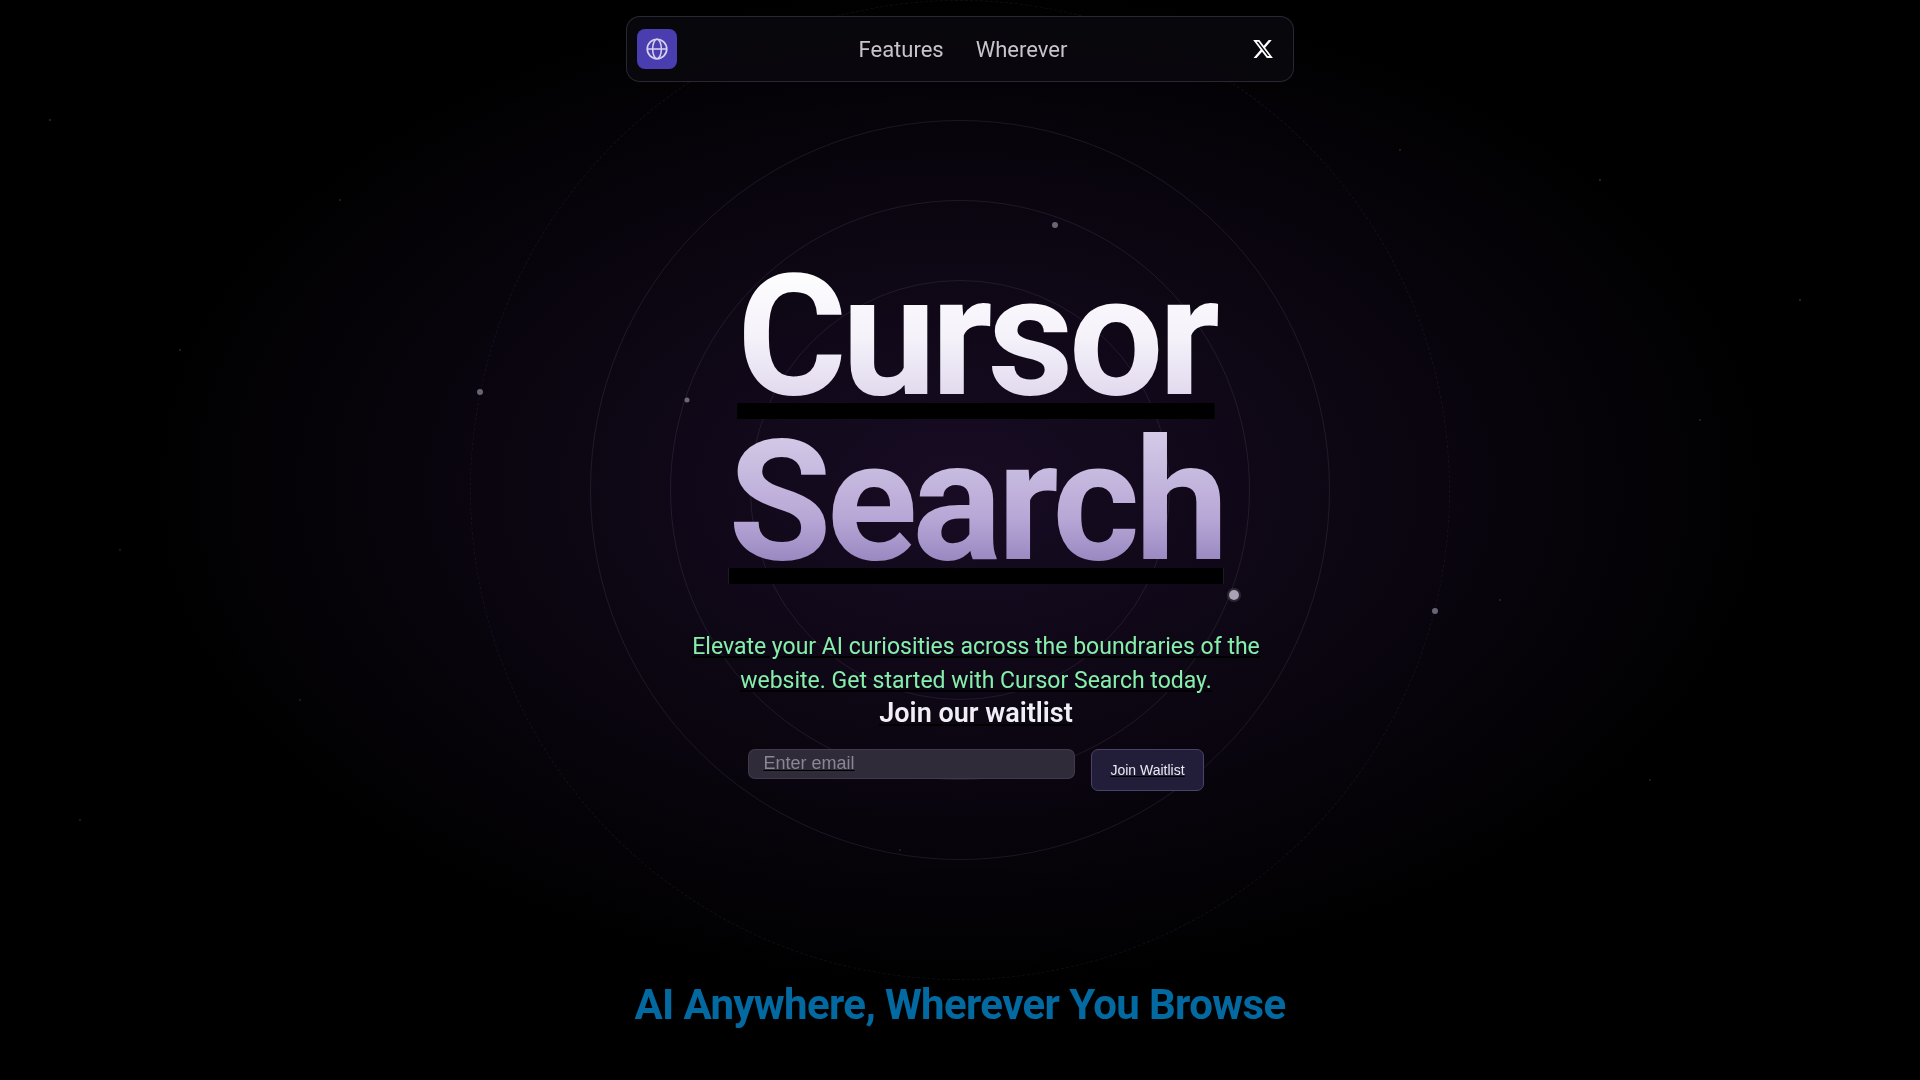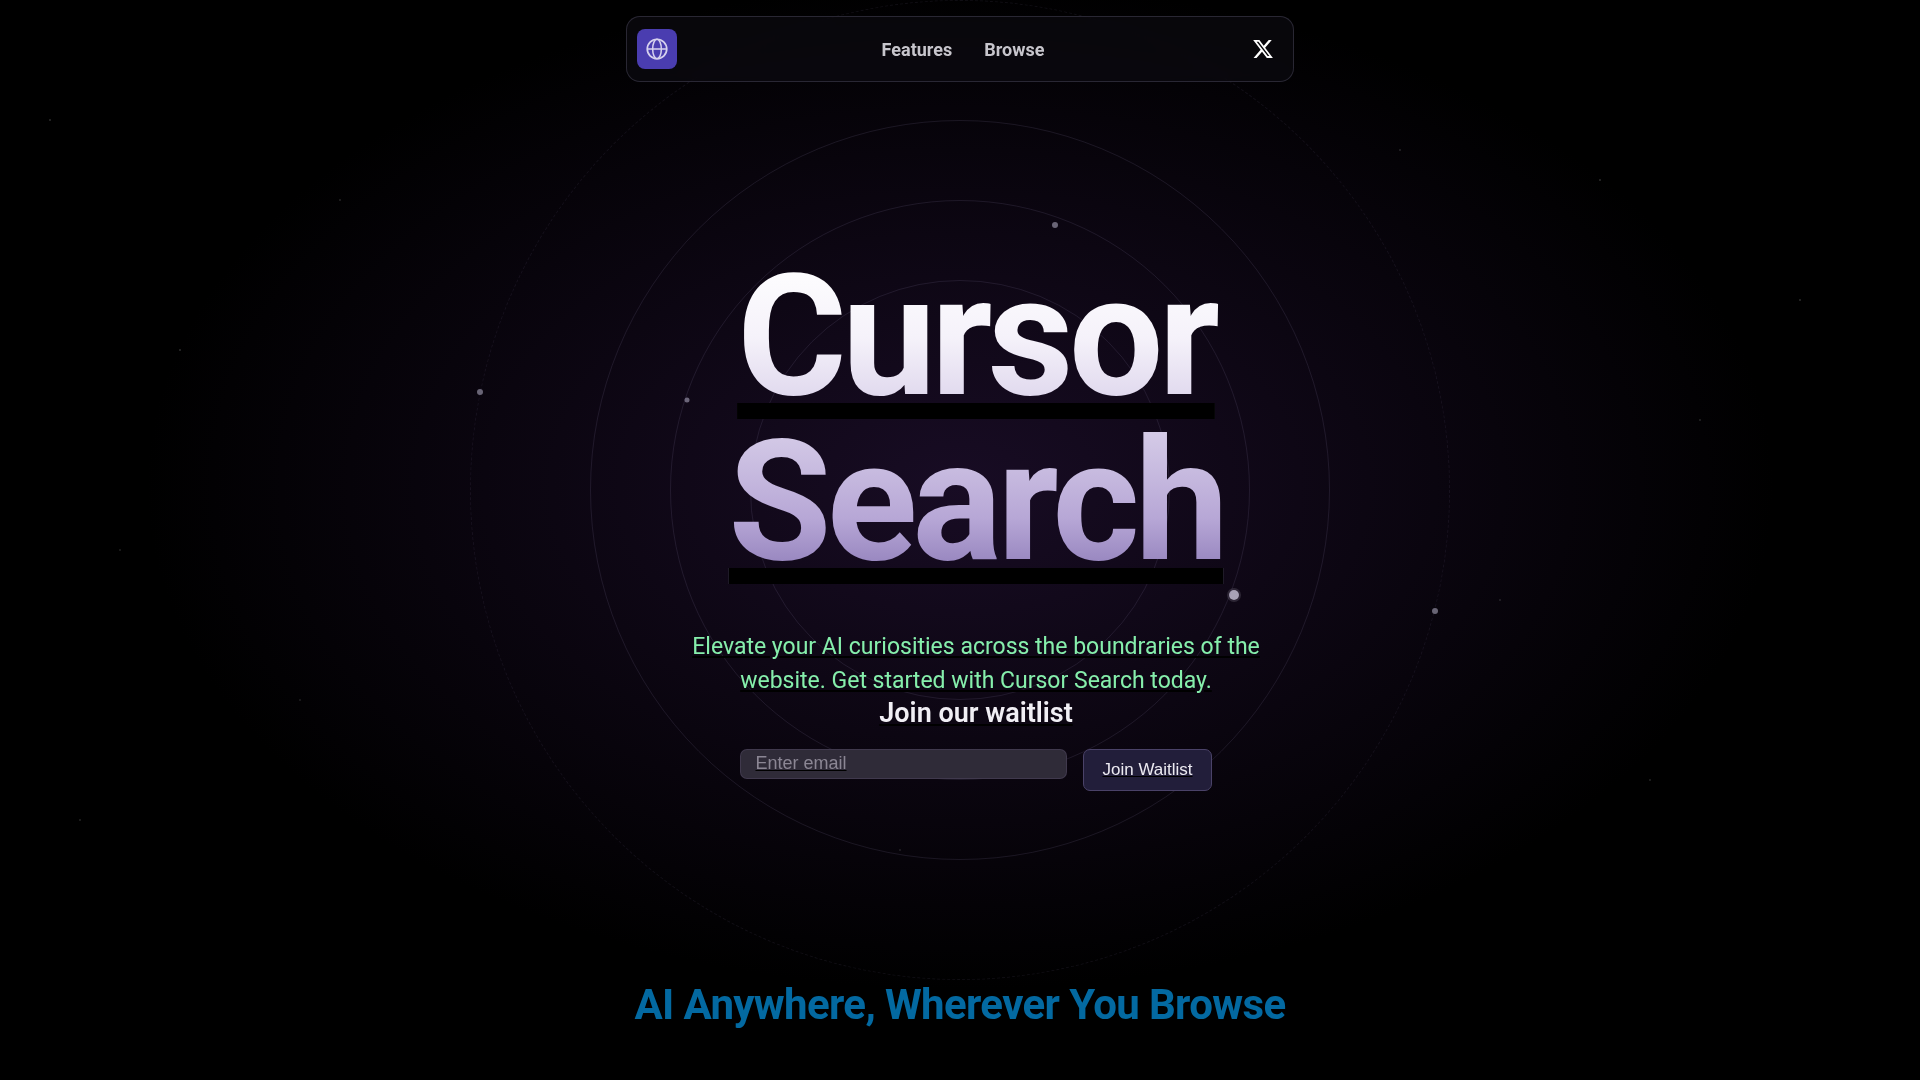--- a/index.html
+++ b/index.html
@@ -117,22 +117,22 @@
 
     .nav-center {
       flex: 1;
       display: flex;
       justify-content: center;
       gap: 32px;
     }
 
     .nav-link {
       color: #c7c5cc;
-      font-size: 18px;
-      font-weight: 700;
+      font-size: 22px;
+      font-weight: 400;
       cursor: pointer;
       text-align: right;
     }
 
     .x-icon-wrap {
       width: 28px;
       height: 28px;
       display:flex;
       align-items:center;
       justify-content:center;
@@ -201,21 +201,21 @@
     }
     .email-input::placeholder { color: #8b8694; }
 
     .join-btn {
       height: 42px;
       padding: 0 18px;
       background: #221e3a;
       border: 1px solid #4a4268;
       border-radius: 7px;
       color: #eceaf1;
-      font-size: 17px;
+      font-size: 14px;
       font-weight: 500;
       cursor: pointer;
     }
 
     
     .section2 {
       position: absolute;
       top: 980px;
       left: 0;
       width: 100%;
@@ -250,21 +250,21 @@
 <nav class="navbar">
   <div class="logo-box">
     <svg viewBox="0 0 24 24" fill="none">
       <circle cx="12" cy="12" r="9" stroke="#d6d1ee" stroke-width="1.6"></circle>
       <ellipse cx="12" cy="12" rx="4" ry="9" stroke="#d6d1ee" stroke-width="1.4"></ellipse>
       <line x1="3" y1="12" x2="21" y2="12" stroke="#d6d1ee" stroke-width="1.4"></line>
     </svg>
   </div>
   <div class="nav-center">
     <a class="nav-link">Features</a>
-    <a class="nav-link">Browse</a>
+    <a class="nav-link">Wherever</a>
   </div>
   <div class="x-icon-wrap">
     <svg viewBox="0 0 24 24" fill="#ffffff">
       <path d="M18.244 2.25h3.308l-7.227 8.26 8.502 11.24H16.17l-5.214-6.817L4.99 21.75H1.68l7.73-8.835L1.254 2.25H8.08l4.713 6.231zm-1.161 17.52h1.833L7.084 4.126H5.117z"></path>
     </svg>
   </div>
 </nav>
 
 <div class="hero">
   <h1 class="hero-title">

